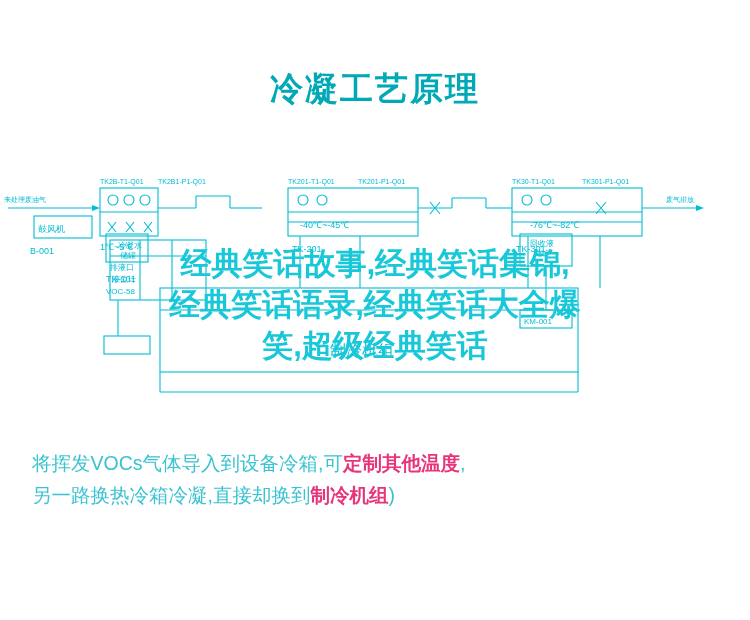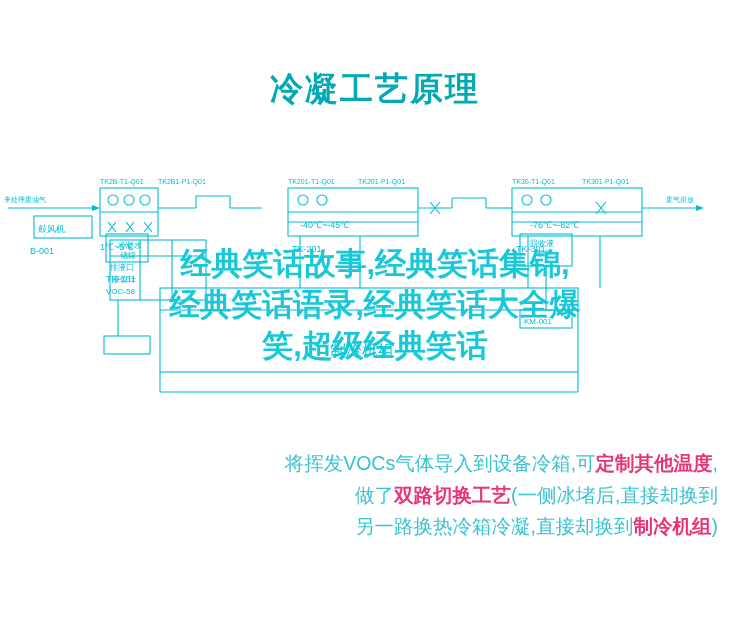--- a/index.html
+++ b/index.html
@@ -52,21 +52,21 @@
     color: #18c8d8;
     font-family: "Liberation Sans", sans-serif;
     text-shadow: 0 0 2px rgba(255,255,255,0.35);
   }
   
   .caption {
     position: absolute;
     left: 32px;
     top: 448px;
     width: 686px;
-    text-align: right;
+    text-align: left;
     font-size: 19.5px;
     line-height: 1.62;
     color: #3ac3d0;
     font-family: "Liberation Sans", sans-serif;
   }
   .caption b {
     color: #e8357a;
     font-weight: bold;
   }
   .caption .plain {
@@ -192,17 +192,16 @@
   </div>
 
   <div class="headline">
     <div>经典笑话故事,经典笑话集锦,</div>
     <div>经典笑话语录,经典笑话大全爆</div>
     <div>笑,超级经典笑话</div>
   </div>
 
   <div class="caption" id="caption">
       <div class="cap-line"><span class="plain">将挥发VOCs气体导入到设备冷箱,可</span><b>定制其他温度</b><span class="plain">,</span></div>
-      <div class="cap-line"><span class="plain">做了</span><b>双路切换工艺</b><span class="plain">(一侧冰堵后,直接却换到</span></div>
       <div class="cap-line"><span class="plain">另一路换热冷箱冷凝,直接却换到</span><b>制冷机组</b><span class="plain">)</span></div>
     </div>
 
 </div>
 
 </body></html>

